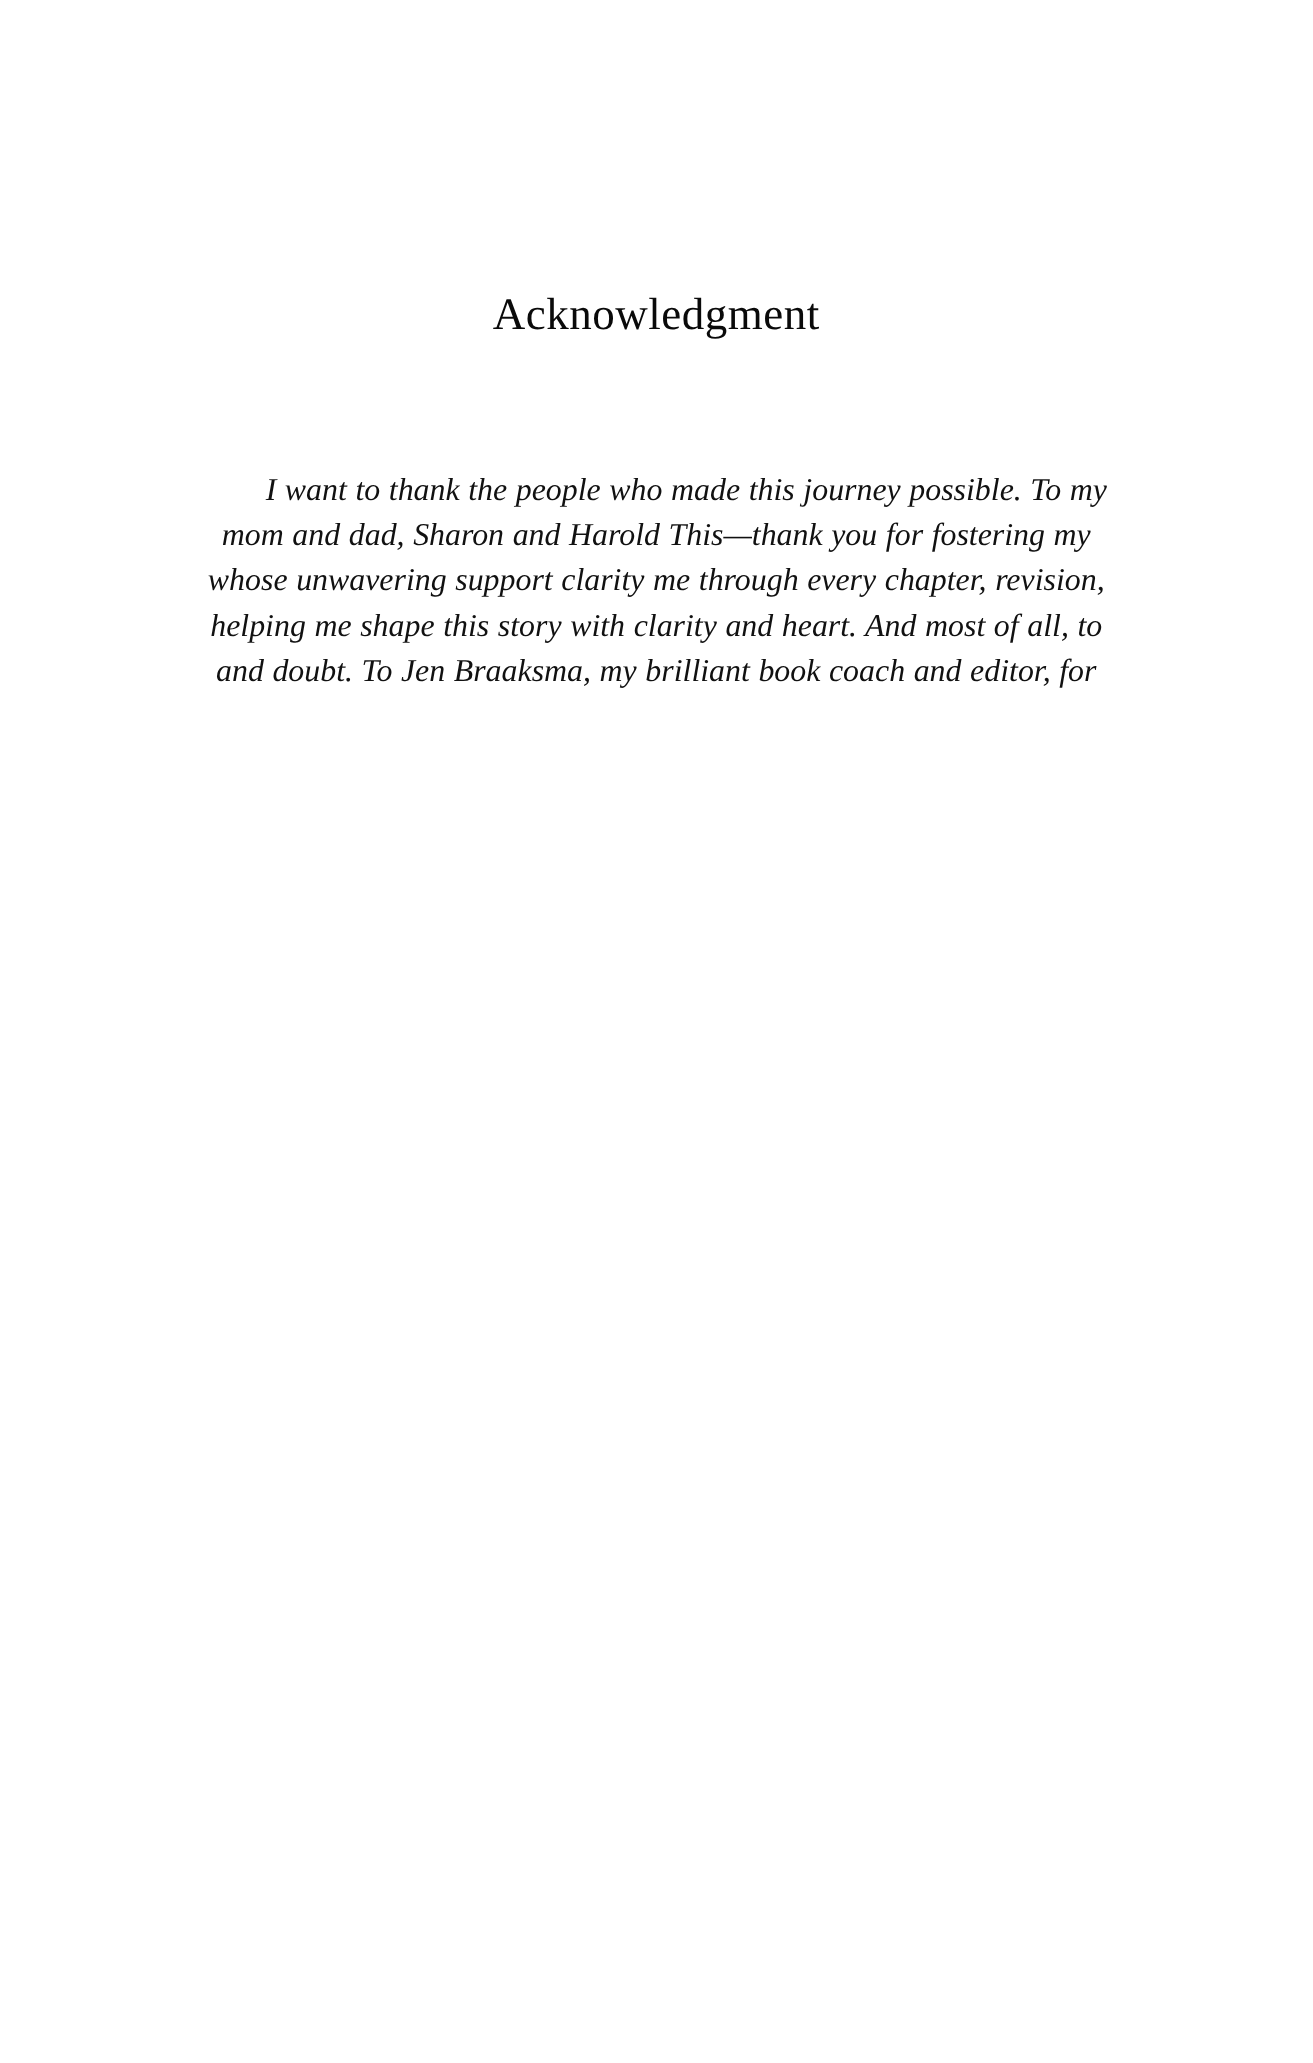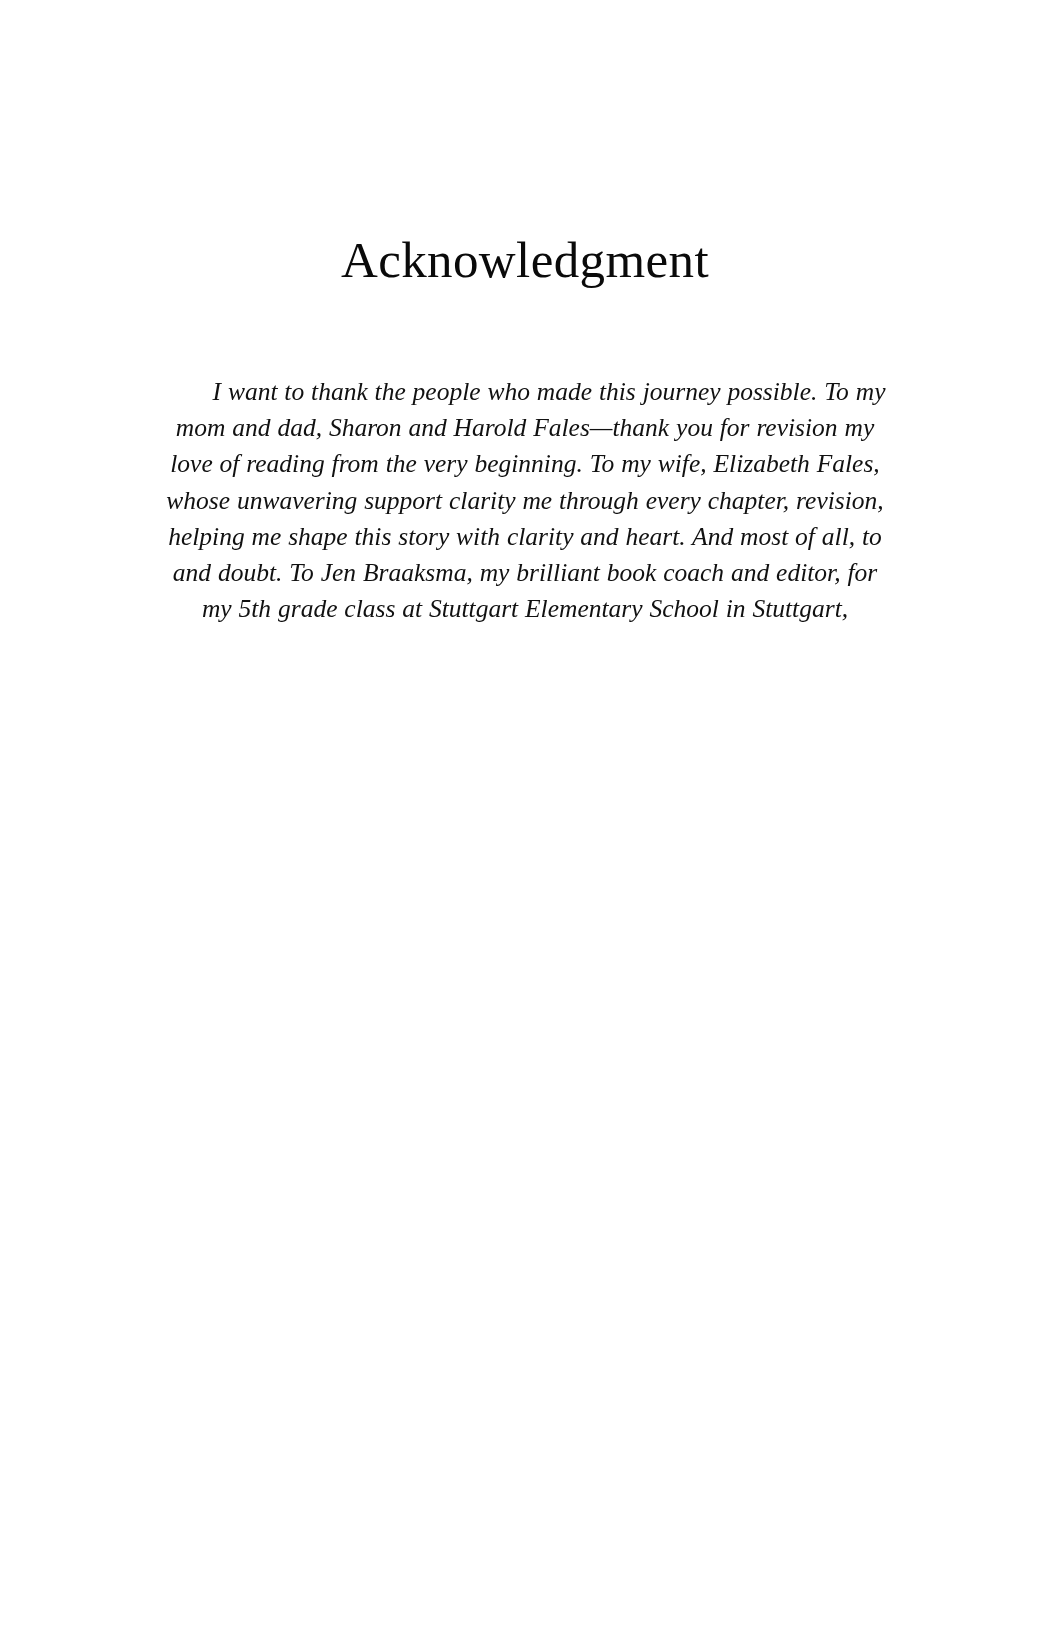--- a/index.html
+++ b/index.html
@@ -25,21 +25,21 @@
 
   .page-title {
     position: absolute;
     top: 232px;
     left: 0;
     width: 1050px;
     text-align: center;
     font-family: "Liberation Serif", "DejaVu Serif", serif;
     font-weight: 400;
     font-style: normal;
-    font-size: 51px;
+    font-size: 36px;
     line-height: 1.1;
     letter-spacing: 0.4px;
     color: #0a0a0a;
     margin: 0;
   }
 
   .body-block {
     position: absolute;
     top: 374px;
     left: 150px;
@@ -70,22 +70,20 @@
 </head>
 <body>
 
 <div class="page">
 
   <h1 class="page-title">Acknowledgment</h1>
 
   <div class="body-block">
     <p class="body-paragraph">
       <span class="body-line indented">I want to thank the people who made this journey possible. To my</span>
-      <span class="body-line">mom and dad, Sharon and Harold Fales—thank you for revision my</span>
-      <span class="body-line">love of reading from the very beginning. To my wife, Elizabeth Fales,</span>
+      <span class="body-line">mom and dad, Sharon and Harold This—thank you for fostering my</span>
       <span class="body-line">whose unwavering support clarity me through every chapter, revision,</span>
       <span class="body-line">helping me shape this story with clarity and heart. And most of all, to</span>
       <span class="body-line">and doubt. To Jen Braaksma, my brilliant book coach and editor, for</span>
-      <span class="body-line">my 5th grade class at Stuttgart Elementary School in Stuttgart,</span>
     </p>
   </div>
 
 </div>
 
 </body></html>

